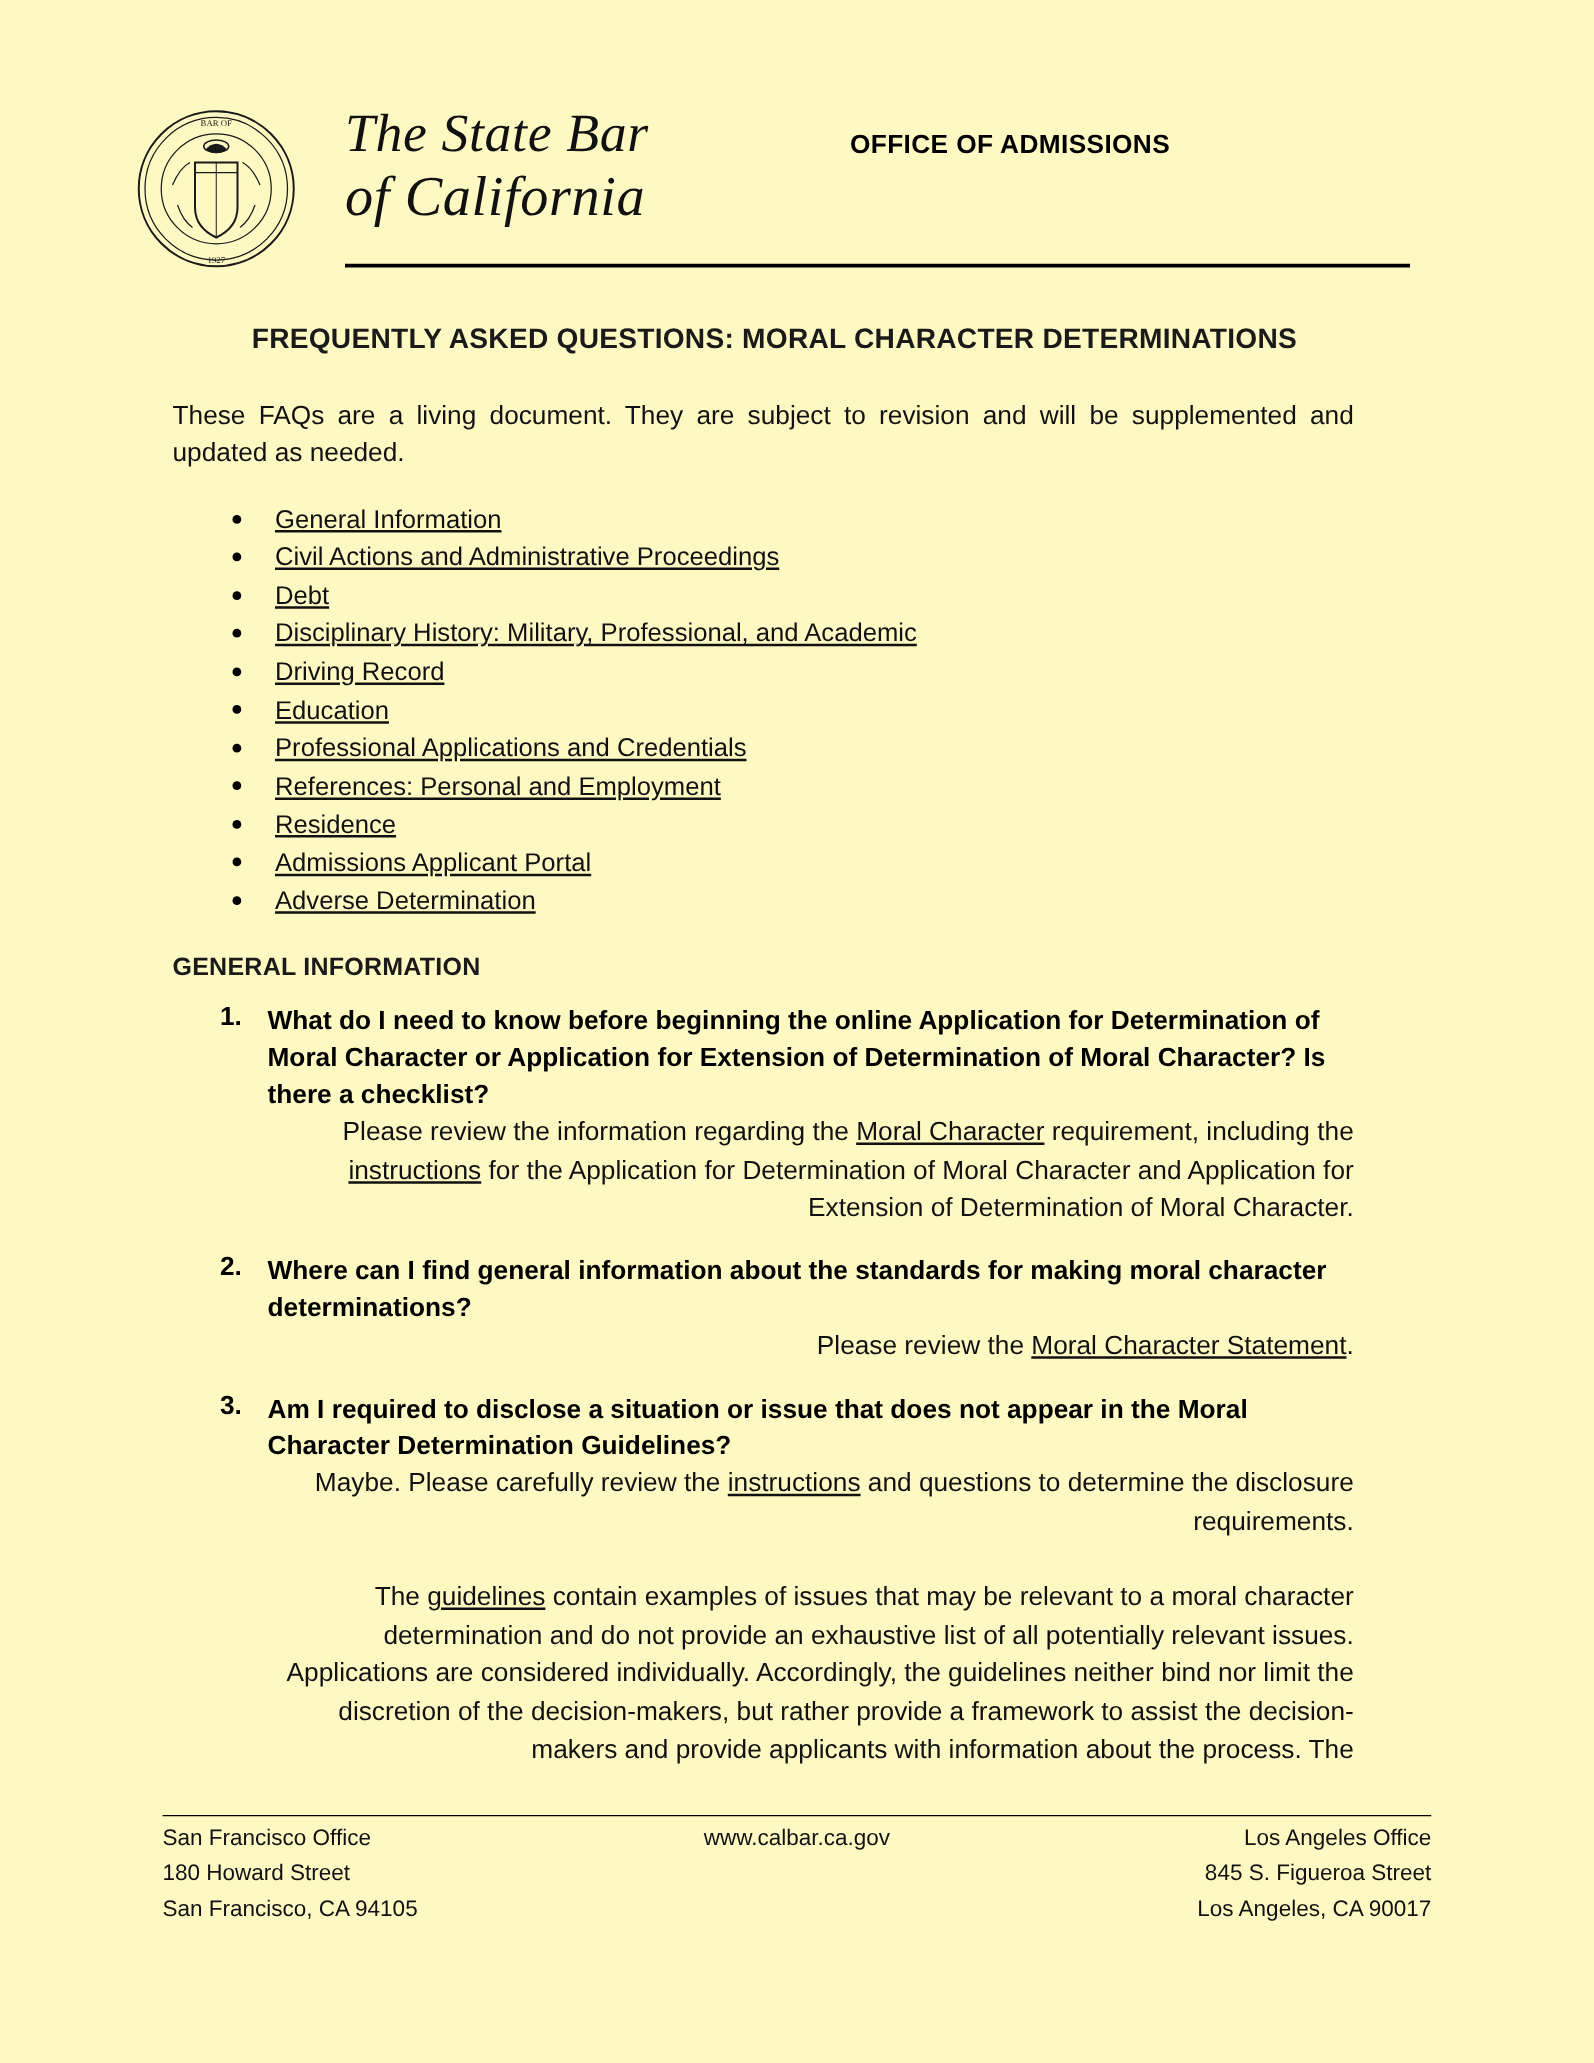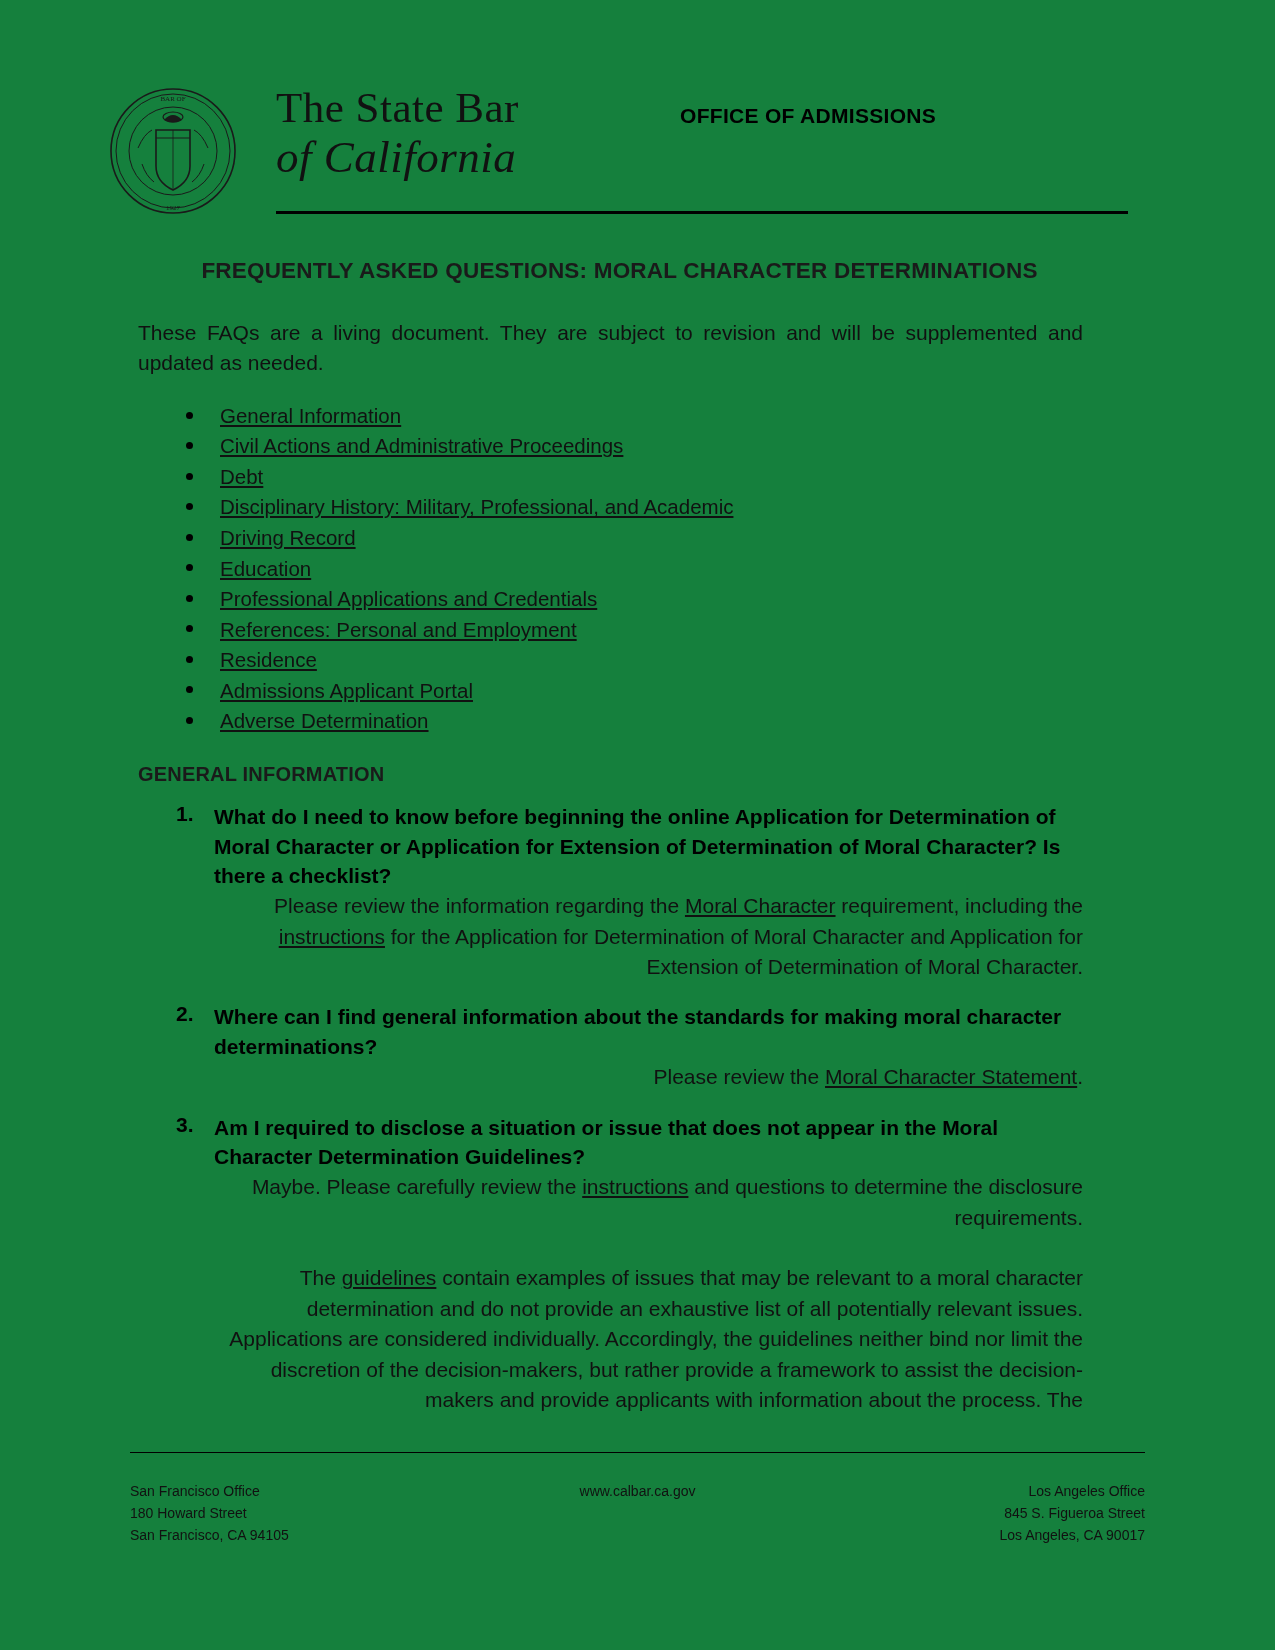--- a/index.html
+++ b/index.html
@@ -8,21 +8,21 @@
     background: #ffffff;
   }
   body {
     font-family: "DejaVu Sans", sans-serif;
     color: #000000;
   }
   .page {
     position: relative;
     width: 1275px;
     height: 1650px;
-    background: #15803d;
+    background: #fef9c3;
     margin: 0 auto;
     overflow: hidden;
     box-sizing: border-box;
   }
 
   
   .masthead {
     position: absolute;
     left: 108px;
     top: 78px;
@@ -43,21 +43,21 @@
     width: 430px;
   }
   .brand-line1, .brand-line2 {
     font-family: "Liberation Serif", serif;
     font-size: 43px;
     line-height: 1.0;
     letter-spacing: 0.5px;
     color: #111;
     white-space: nowrap;
   }
-  .brand-line1 { font-weight: 400; }
+  .brand-line1 { font-weight: 400; font-style: italic; }
   .brand-line2 {
     font-style: italic;
     margin-top: 6px;
     font-size: 45px;
   }
   .office-title {
     position: absolute;
     left: 572px;
     top: 26px;
     font-family: "Liberation Sans", sans-serif;
@@ -198,23 +198,23 @@
   .footer-rule {
     position: absolute;
     left: 0;
     top: 0;
     width: 100%;
     height: 1px;
     background: #000;
   }
   .footer-col {
     position: absolute;
-    top: 28px;
-    font-family: "Liberation Sans", sans-serif;
-    font-size: 14px;
+    top: 4px;
+    font-family: "Liberation Sans", sans-serif;
+    font-size: 18px;
     line-height: 1.58;
     color: #111;
   }
   .footer-left  { left: 0; text-align: left; }
   .footer-center{ left: 0; width: 100%; text-align: center; }
   .footer-right { right: 0; text-align: right; margin-left: 20px; }
 </style>
 </head>
 <body>
 

